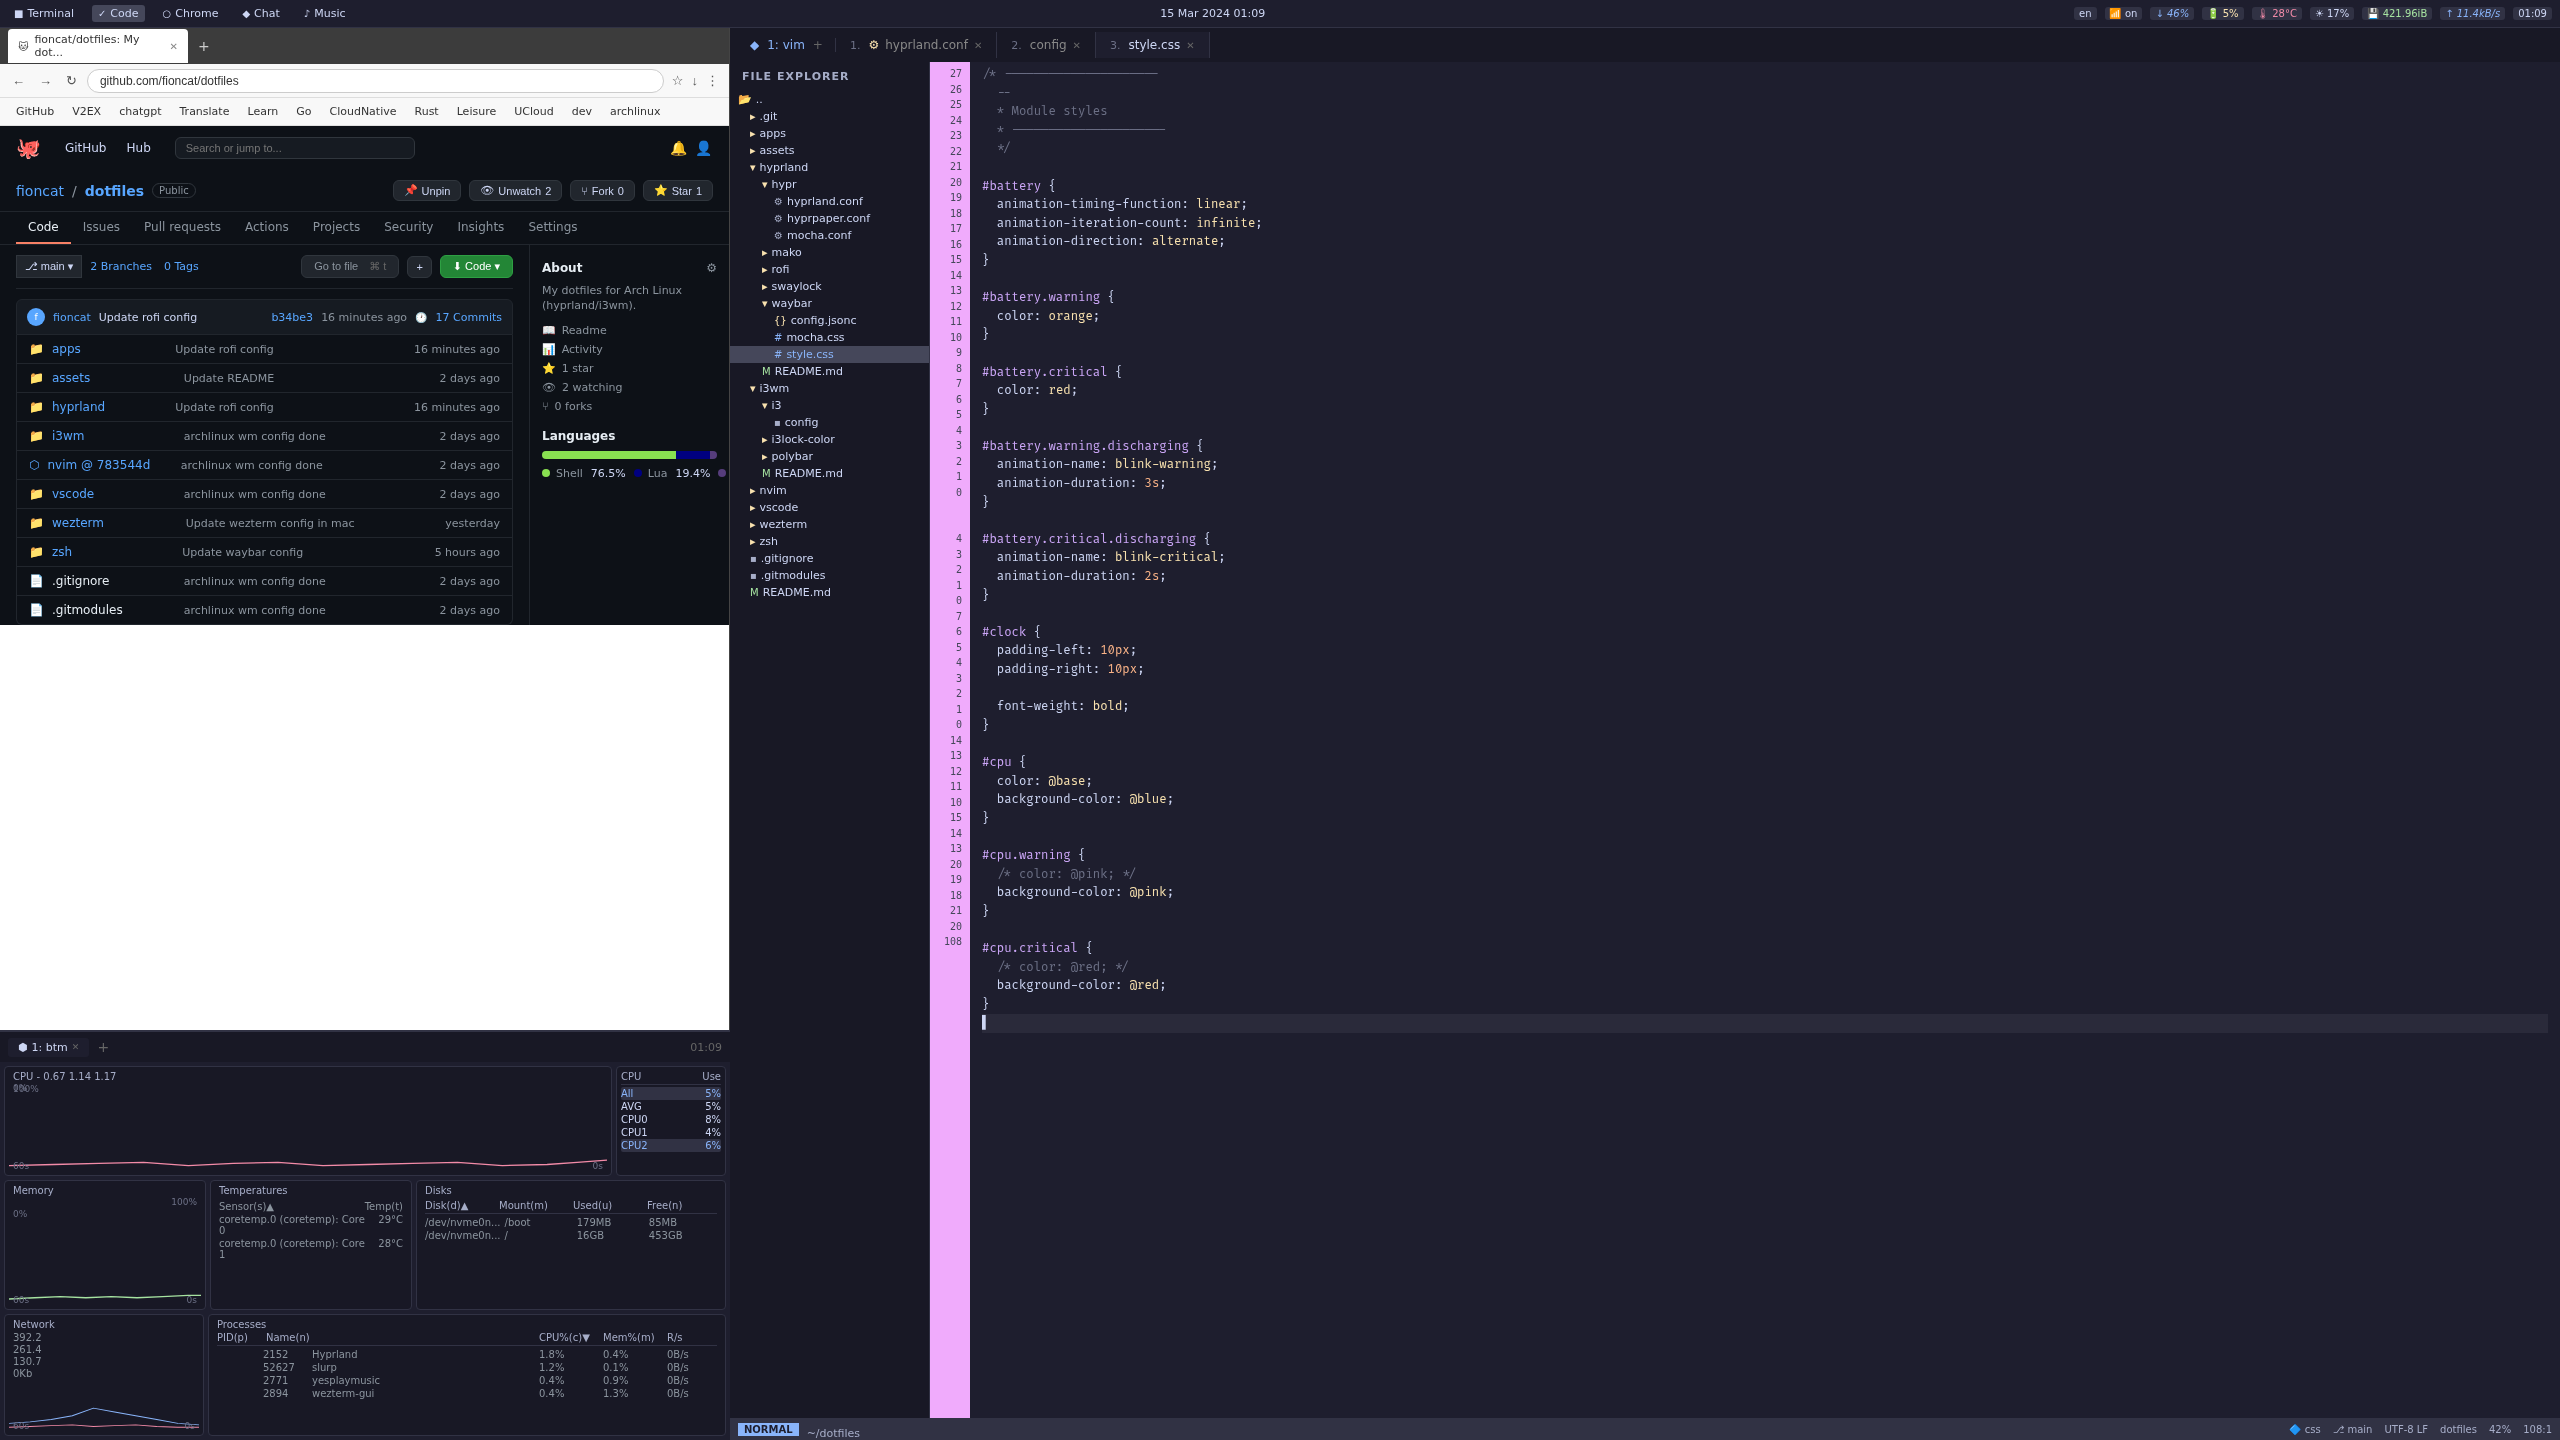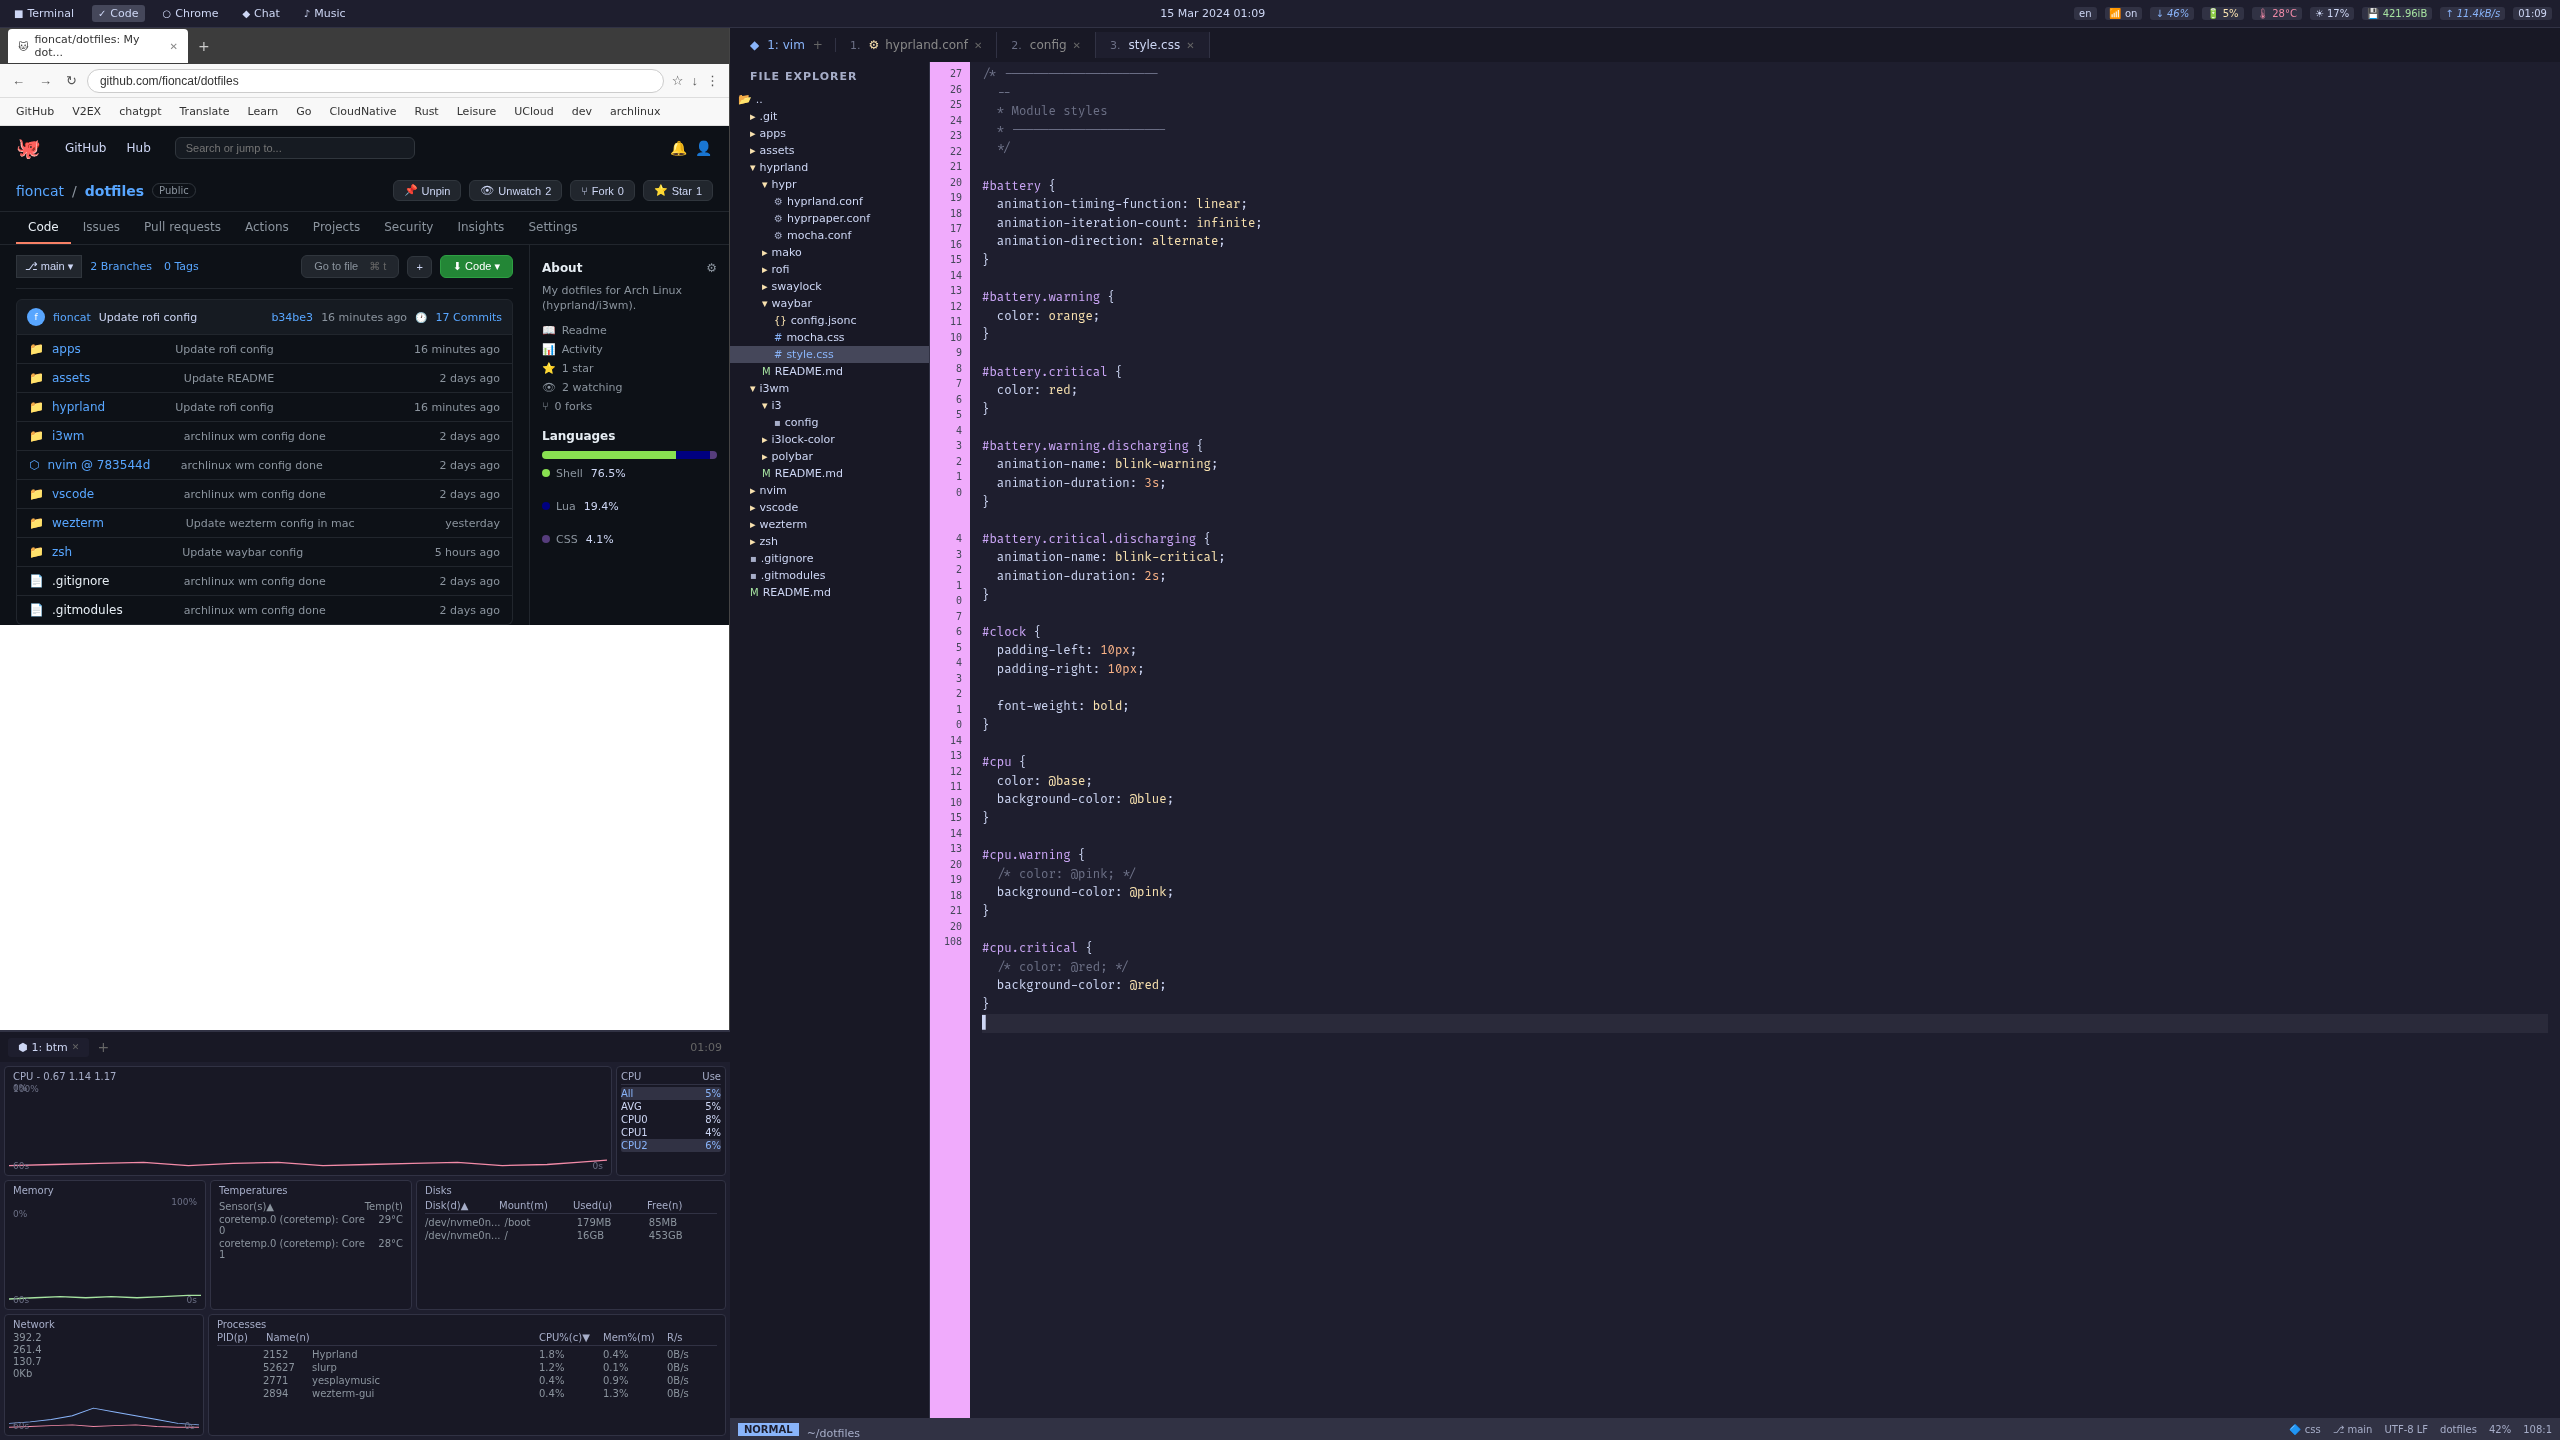--- a/index.html
+++ b/index.html
@@ -323,21 +323,21 @@
 
     
     .about-section { margin-bottom: 16px; }
     .about-title { color: #e6edf3; font-size: 12px; font-weight: 600; margin-bottom: 8px; display: flex; align-items: center; justify-content: space-between; }
     .about-desc { color: #8b949e; font-size: 11px; line-height: 1.4; margin-bottom: 10px; }
     .about-links { display: flex; flex-direction: column; gap: 6px; }
     .about-link { color: #8b949e; font-size: 11px; cursor: pointer; display: flex; align-items: center; gap: 6px; }
     .lang-section { margin-top: 16px; }
     .lang-bar { display: flex; height: 8px; border-radius: 4px; overflow: hidden; margin-bottom: 8px; }
     .lang-bar-segment { height: 100%; }
-    .lang-items { display: flex; flex-direction: column; gap: 20px; }
+    .lang-items { display: flex; flex-direction: row; gap: 8px; }
     .lang-item { display: flex; align-items: center; gap: 6px; font-size: 11px; color: #8b949e; }
     .lang-dot { width: 8px; height: 8px; border-radius: 50%; }
     .term-tabs {
       height: 30px;
       background: #181825;
       display: flex;
       align-items: center;
       padding: 0 8px;
       gap: 4px;
     }
@@ -502,21 +502,21 @@
     }
 
     
     .file-explorer {
       width: 200px;
       background: #181825;
       border-right: 1px solid #313244;
       overflow-y: auto;
     }
     .fe-title {
-      padding: 8px 20px;
+      padding: 8px 12px;
       font-size: 11px;
       color: #a6adc8;
       font-weight: 600;
       text-transform: uppercase;
       letter-spacing: 1px;
     }
     .fe-item {
       display: flex;
       align-items: center;
       padding: 2px 8px;

